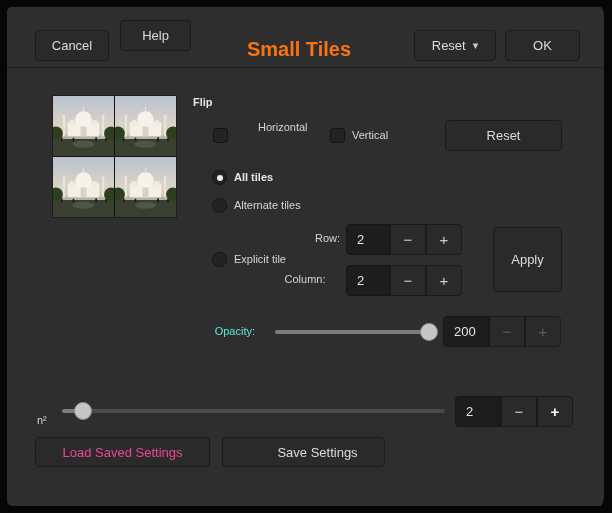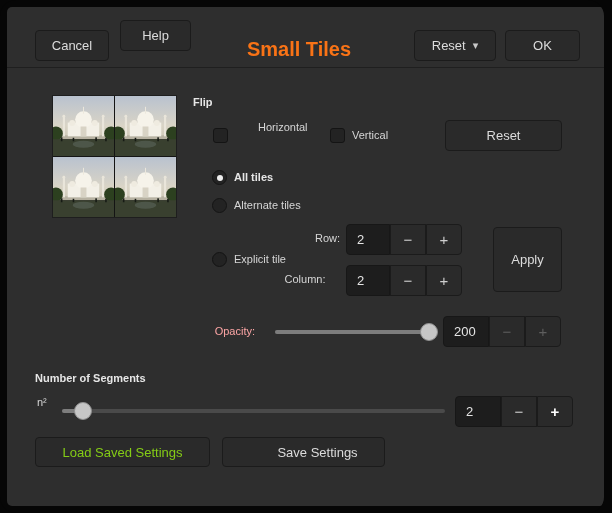--- a/index.html
+++ b/index.html
@@ -12,25 +12,25 @@
   #dialog{
     position:absolute;left:7px;top:7px;width:598px;height:499px;
     background:#2e2e2e;border-radius:5px;
   }
   .btn{
     position:absolute;display:flex;align-items:center;justify-content:center;
     background:#2a2a2a;border:1px solid #1b1b1b;border-radius:4px;
     color:#dcdcdc;font-size:13px;cursor:default;
   }
   .btn .chev{font-size:11px;margin-left:7px;color:#c9c9c9;}
-  .btn.disabledtxt{color:#84cc16;}
+  .btn.disabledtxt{color:#ec4899;}
   .divider{position:absolute;left:7px;top:67px;width:598px;height:1px;background:#1f1f1f;}
   .label{position:absolute;color:#d6d6d6;font-size:11px;white-space:nowrap;}
   .label.bold{font-weight:bold;color:#e6e6e6;}
-  .label.dim{color:#fca5a5;}
+  .label.dim{color:#5eead4;}
   .title{position:absolute;left:199px;top:38px;width:200px;text-align:center;
     font-weight:bold;font-size:20px;color:#f97316;}
   .check{
     position:absolute;width:15px;height:15px;background:#232323;
     border:1px solid #141414;border-radius:3px;
   }
   .radio{
     position:absolute;width:15px;height:15px;background:#232323;
     border:1px solid #141414;border-radius:50%;
   }
@@ -171,22 +171,21 @@
   <div class="fill" style="left:275px;top:330px;width:154px;"></div>
   <div class="handle" style="left:420px;top:323px;"></div>
   <div class="entry" style="left:443px;top:316px;width:46px;height:31px;">200</div>
   <div class="spin dim" style="left:489px;top:316px;width:36px;height:31px;">
     <span>−</span>
   </div>
   <div class="spin end dim" style="left:525px;top:316px;width:36px;height:31px;">
     <span>+</span>
   </div>
 
-  <div class="label bold" style="left:35px;top:372px;">Number of Segments</div>
-  <div class="label" style="left:37px;top:396px;text-align:right;">n²</div>
+  <div class="label" style="left:37px;top:414px;text-align:right;">n²</div>
   <div class="track" style="left:62px;top:409px;width:383px;"></div>
   <div class="fill" style="left:62px;top:409px;width:21px;"></div>
   <div class="handle" style="left:74px;top:402px;"></div>
   <div class="entry" style="left:455px;top:396px;width:46px;height:31px;">2</div>
   <div class="spin" style="left:501px;top:396px;width:36px;height:31px;">
     <span>−</span>
   </div>
   <div class="spin end bright" style="left:537px;top:396px;width:36px;height:31px;">
     <span>+</span>
   </div>

